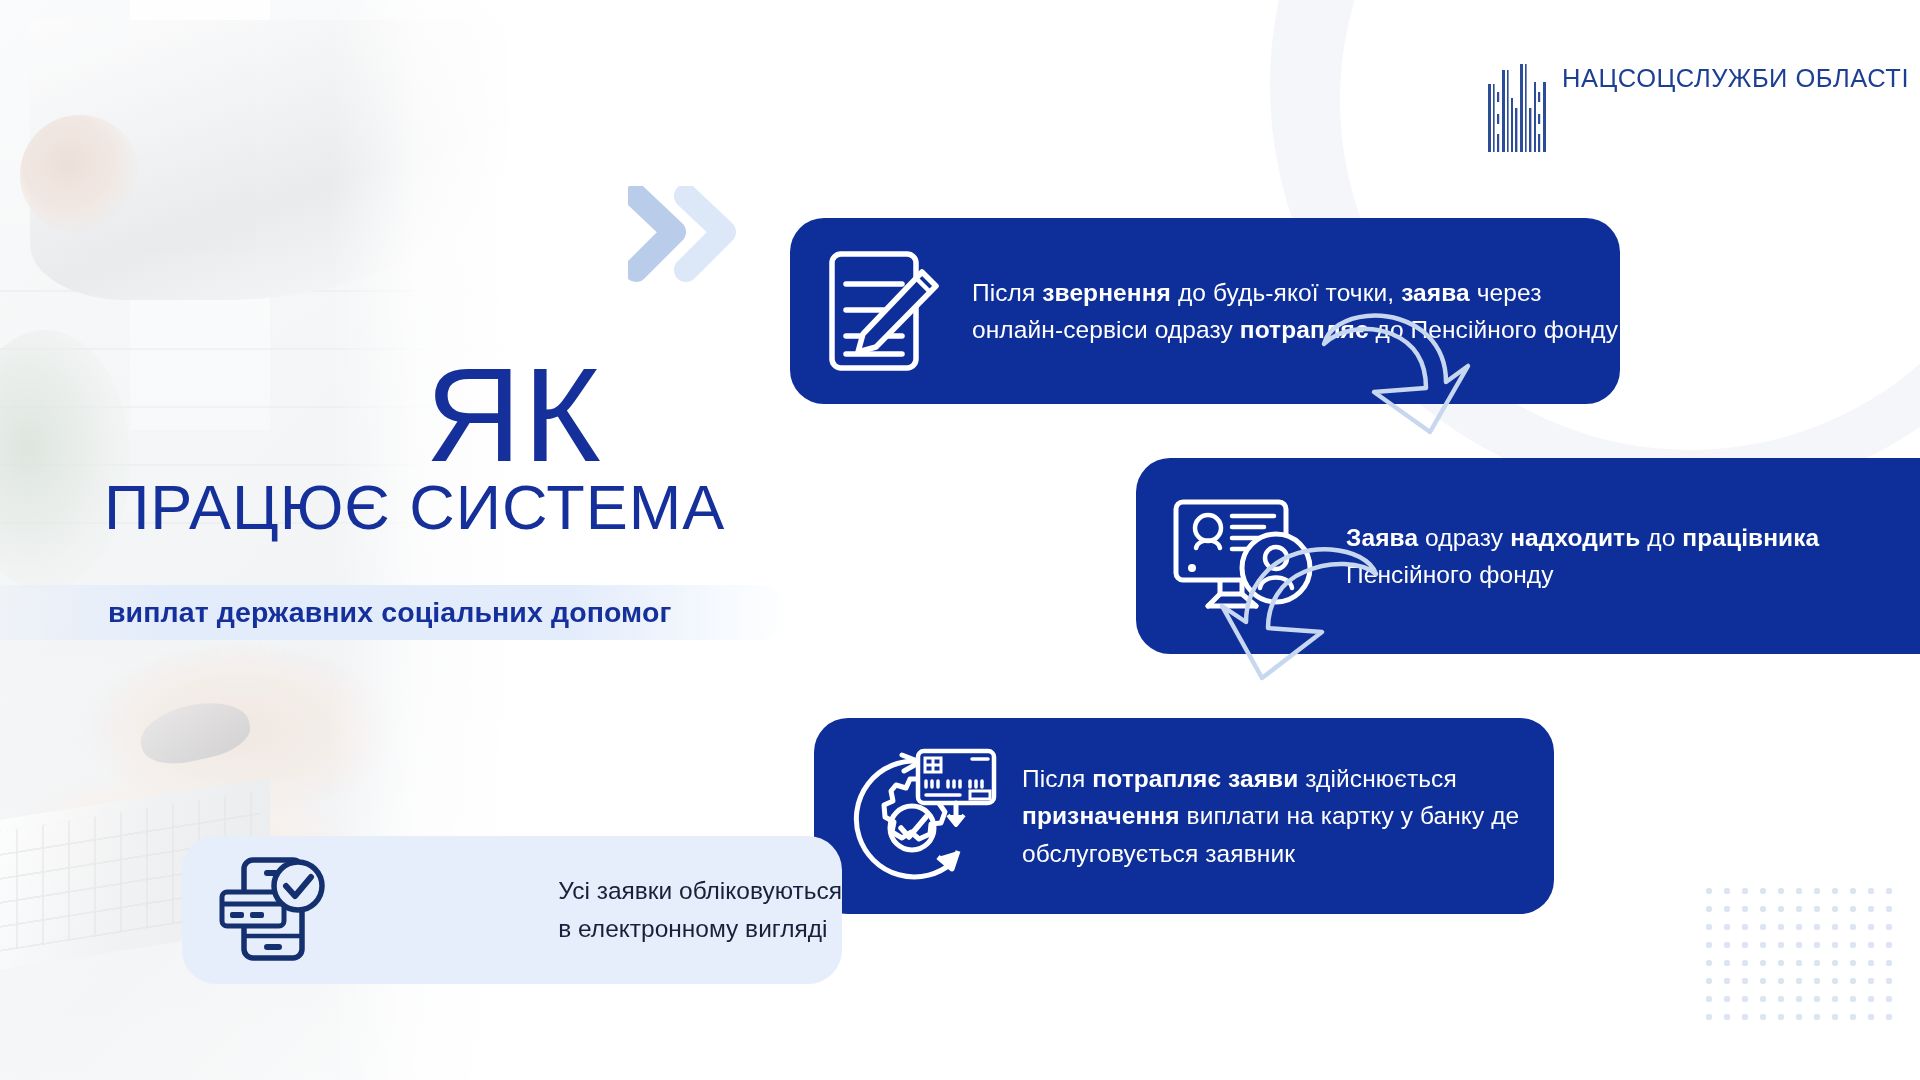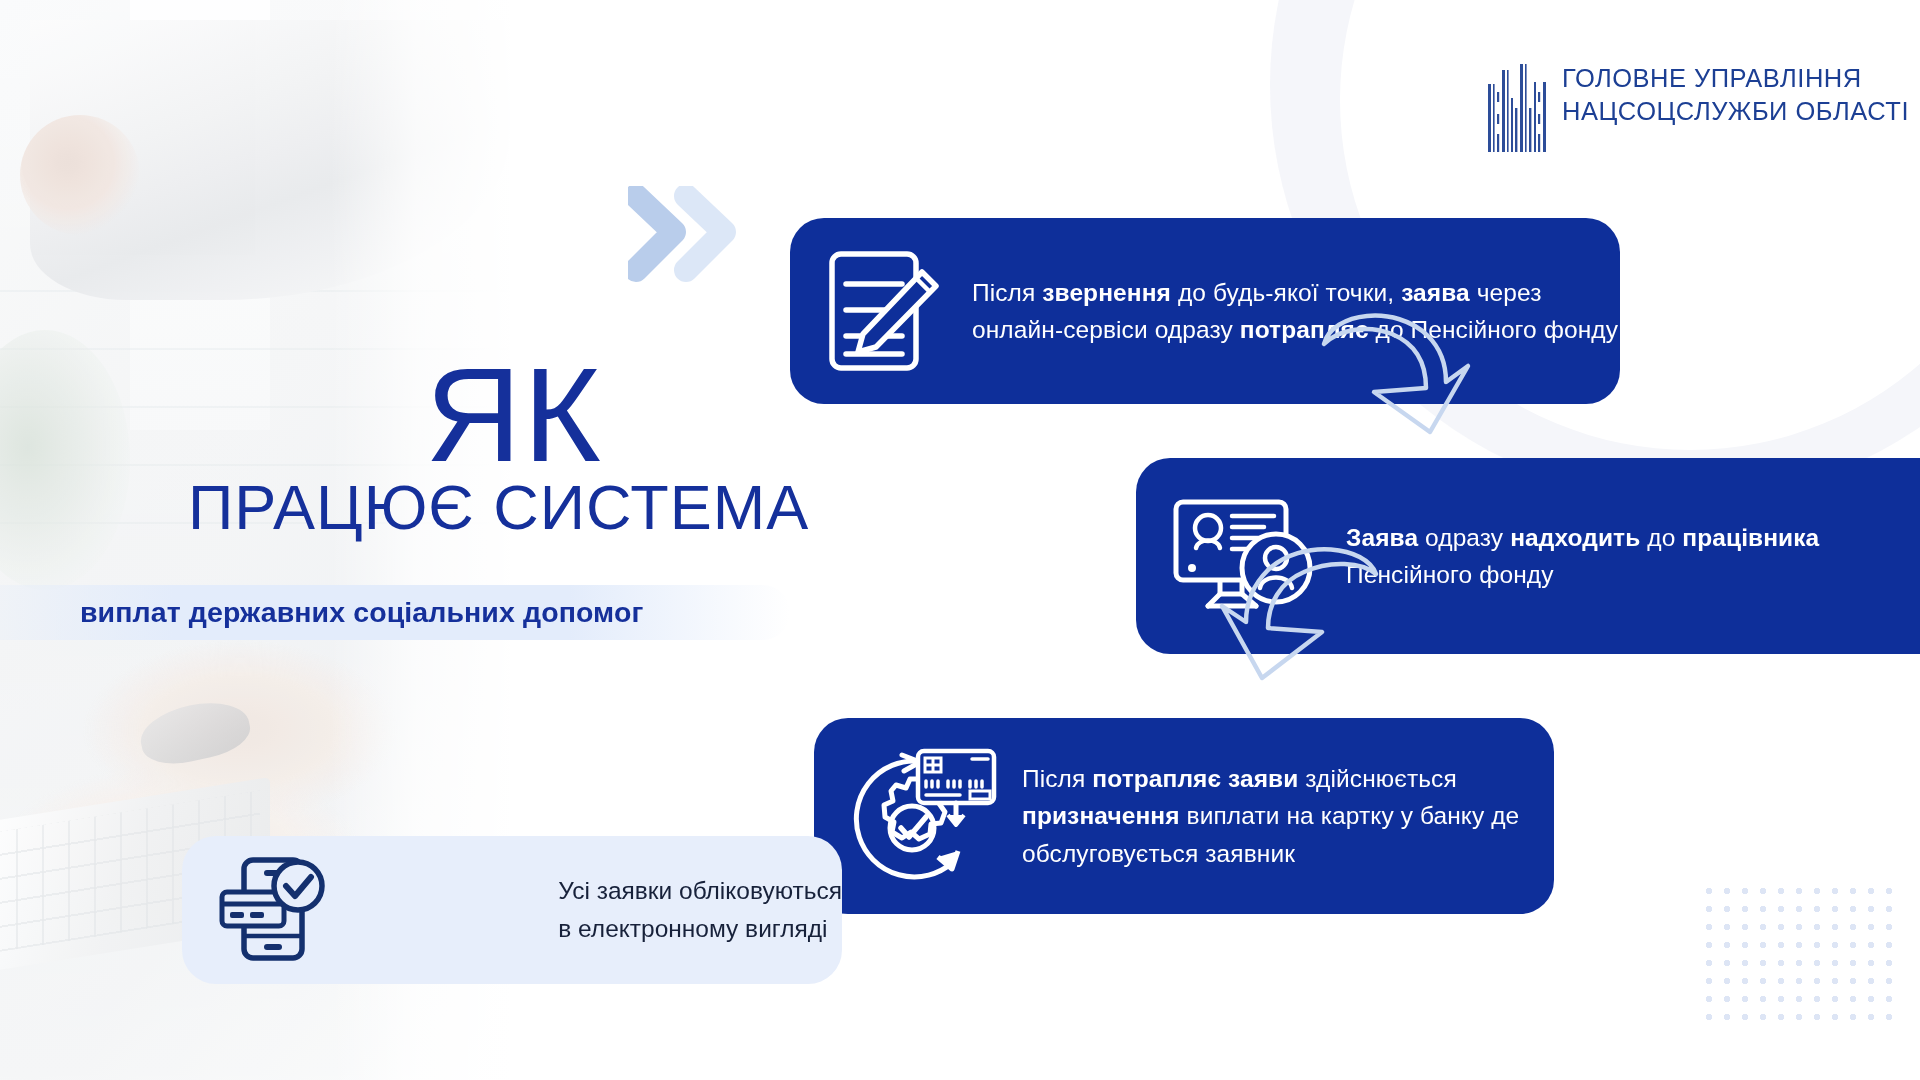--- a/index.html
+++ b/index.html
@@ -99,28 +99,28 @@
 
   
   .logo { position:absolute; left:1486px; top:62px; display:flex; align-items:flex-start; gap:14px; }
   .logo-mark { width:62px; height:92px; }
   .logo-text { color:#1c3f94; font-size:25.5px; line-height:1.28; letter-spacing:.5px; font-weight:400; white-space:nowrap; }
   .logo-text div{ display:block; }
 
   
   .headline { position:absolute; left:104px; top:352px; width:820px; }
   .h-yak { font-size:133px; line-height:.95; font-weight:400; color:#15309b; letter-spacing:2px;text-align:center; }
-  .h-sys { font-size:63px; line-height:1.05; font-weight:400; color:#15309b; letter-spacing:1px; margin-left:84px; margin-top:-4px;}
+  .h-sys { font-size:63px; line-height:1.05; font-weight:400; color:#15309b; letter-spacing:1px; margin-top:-4px;}
   .sub-bar {
     position:absolute; left:0; top:585px; width:790px; height:55px;
     background:linear-gradient(90deg, rgba(225,235,250,.25) 0%, #e3ecfb 22%, #e3ecfb 72%, rgba(227,236,251,0) 100%);
     border-radius:0 28px 28px 0;
     display:flex; align-items:center;
   }
-  .sub-bar span{ color:#15309b; font-size:28.5px; font-weight:700; padding-left:80px; letter-spacing:.1px; }
+  .sub-bar span{ color:#15309b; font-size:28.5px; font-weight:700; padding-left:108px; letter-spacing:.1px; }
 
   
   .chevrons{ position:absolute; left:628px; top:186px; }
 
   
   .card {
     position:absolute;
     background:#0e2f9a;
     border-radius:34px;
     display:flex; align-items:center;
@@ -187,21 +187,20 @@
         <rect x="39" y="2" width="1.6" height="88"></rect>
         <rect x="43" y="46" width="2.4" height="44"></rect>
         <rect x="48" y="20" width="2" height="70"></rect>
         <rect x="52" y="30" width="2.2" height="10"></rect>
         <rect x="52" y="52" width="2.2" height="10"></rect>
         <rect x="52" y="72" width="2.2" height="18"></rect>
         <rect x="57" y="20" width="3" height="70"></rect>
       </g>
     </svg>
     <div class="logo-text">
-      <div>ГОЛОВНЕ УПРАВЛІННЯ</div>
       <div>НАЦСОЦСЛУЖБИ ОБЛАСТІ</div>
     </div>
   </div>
 
   <div class="headline">
     <div class="h-yak">ЯК</div>
     <div class="h-sys">ПРАЦЮЄ СИСТЕМА</div>
   </div>
   <div class="sub-bar">
     <span>виплат державних соціальних допомог</span>

